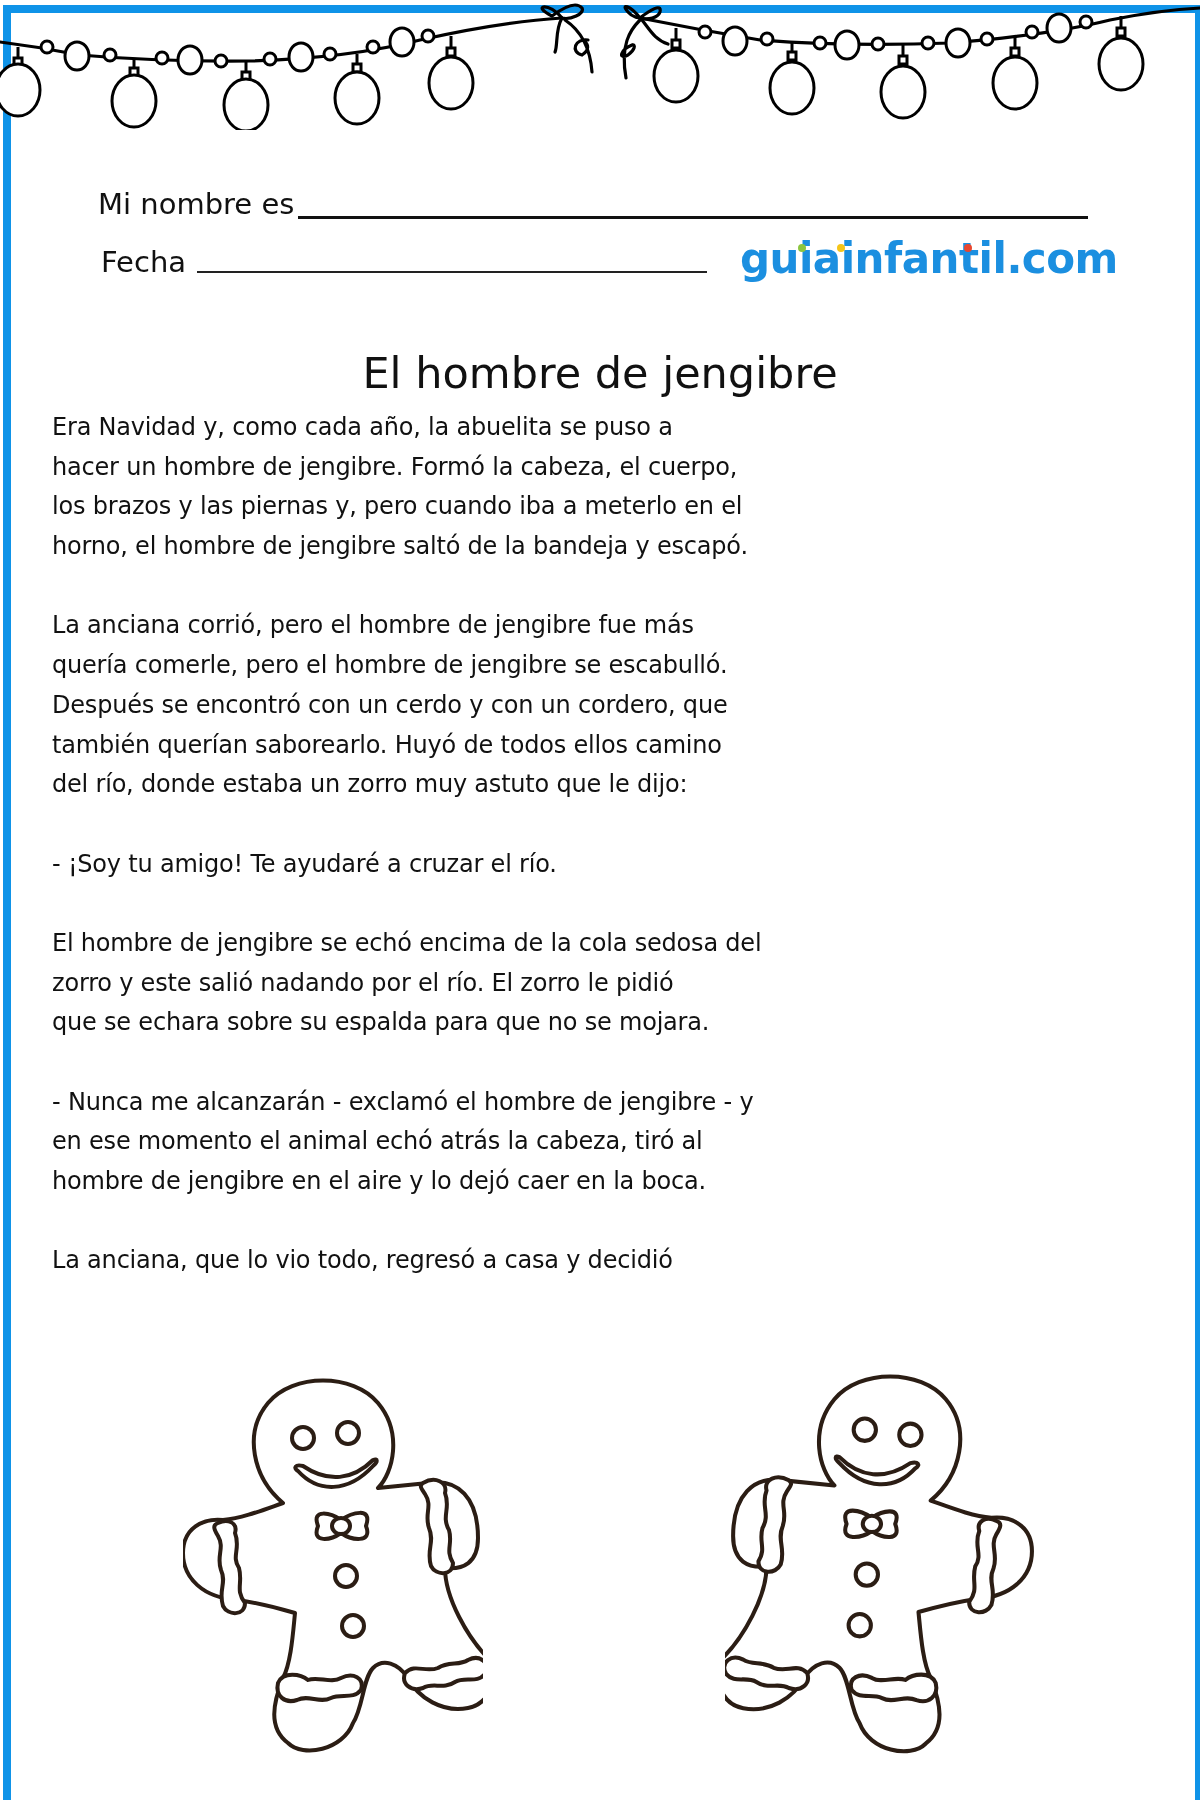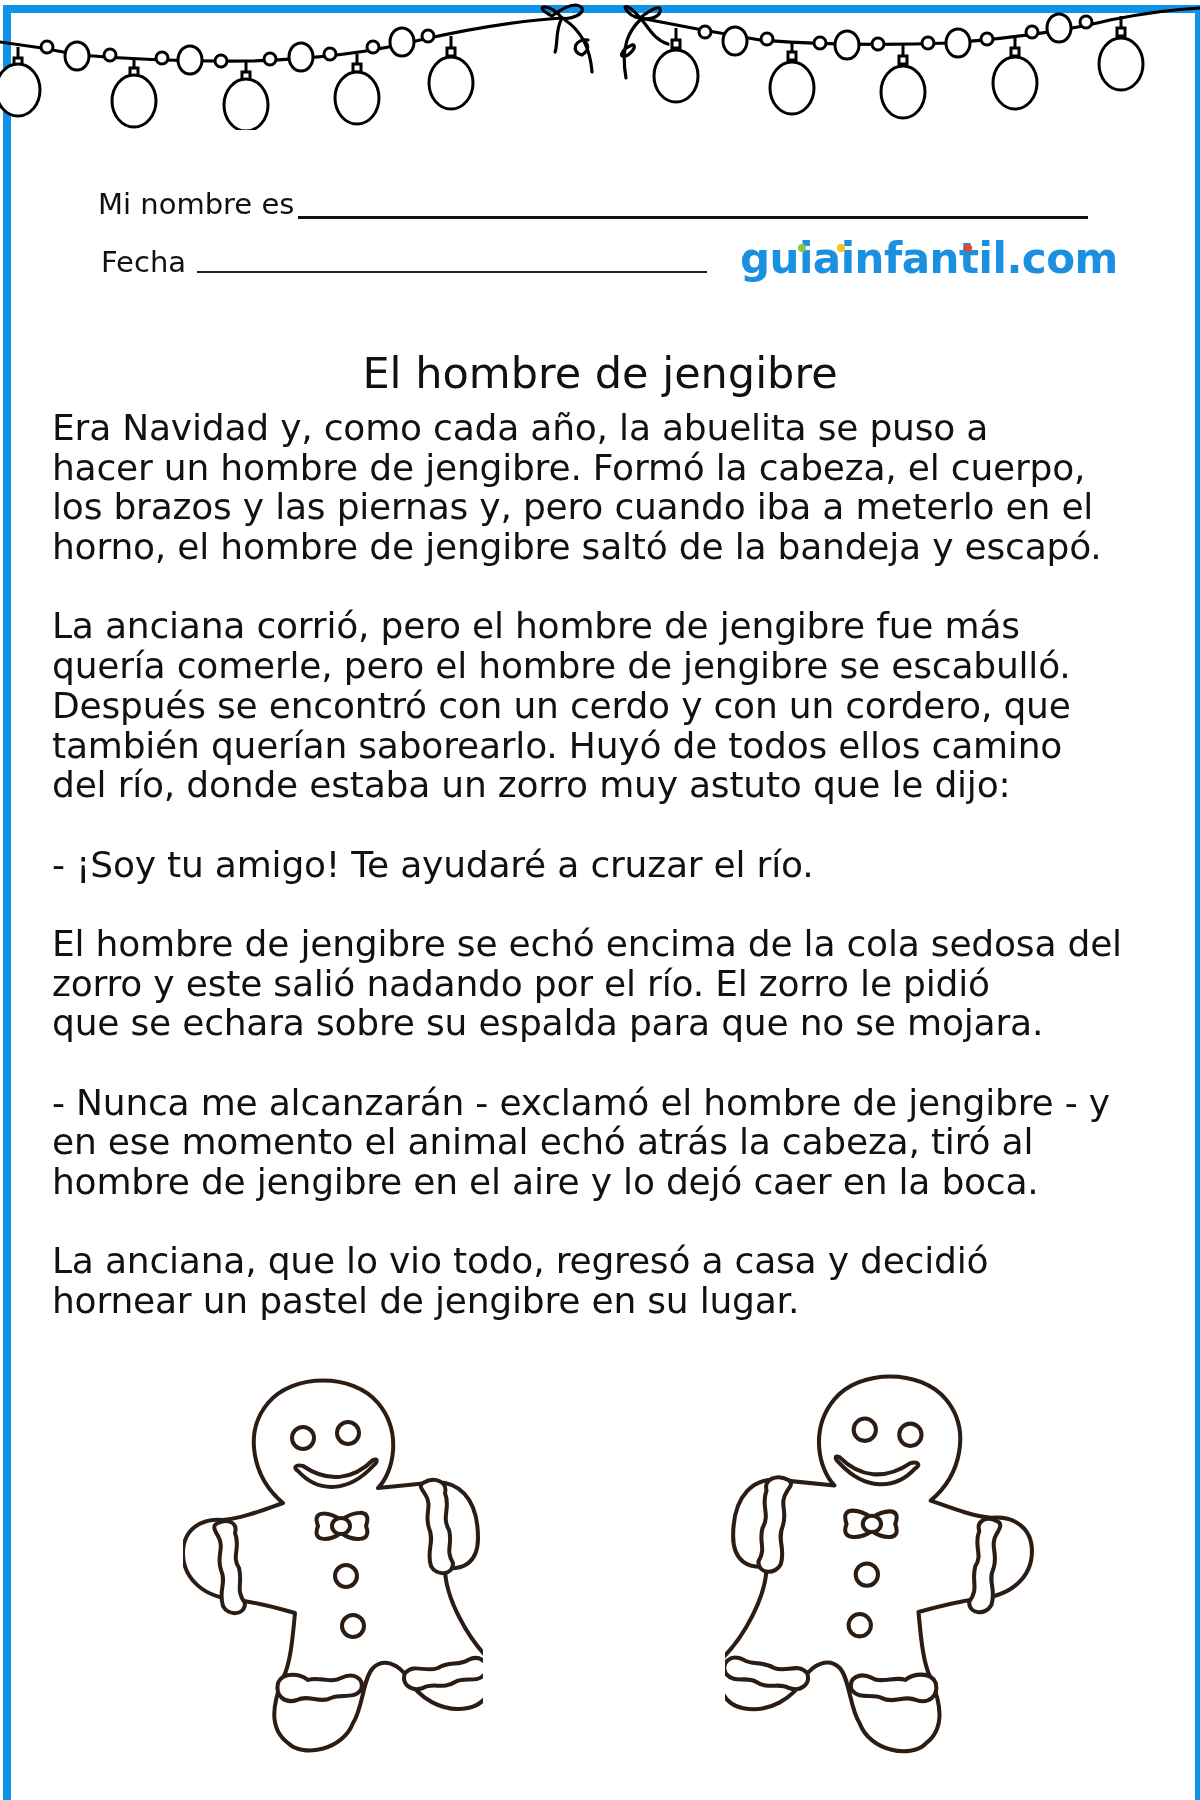--- a/index.html
+++ b/index.html
@@ -9,21 +9,21 @@
            border: 8px solid #0f93e8; border-bottom-width: 6px; box-sizing: content-box; }
   .garland { position: absolute; left: 0; top: 0; width: 1200px; height: 130px; }
   .label { position: absolute; font-size: 29px; color: #111; line-height: 1; white-space: nowrap; }
   .rule { position: absolute; height: 0; }
   .logo { position: absolute; left: 740px; top: 238px; font-size: 42px; font-weight: bold;
           color: #1b8fe0; letter-spacing: -0.5px; line-height: 1; white-space: nowrap; }
   .logo-dot { position: absolute; width: 8px; height: 8px; border-radius: 50%; }
   .title { position: absolute; left: 0; width: 1100px; top: 320px; text-align: center;
            font-size: 43px; line-height: 1; color: #111; white-space: nowrap; }
   .story { position: absolute; left: 52px; top: 408px; width: 1110px; }
-  .story .line { display: block; font-size: 36px; line-height: 39.7px; height: 39.7px;
+  .story .line { display: block; font-size: 24px; line-height: 39.7px; height: 39.7px;
                  white-space: nowrap; color: #111; letter-spacing: -0.2px; }
   .story .blank { display: block; height: 39.7px; }
   .ginger { position: absolute; }
 </style>
 </head>
 <body>
 
 <div class="frame"></div>
 
 <svg class="garland" viewBox="0 0 1200 130" xmlns="http://www.w3.org/2000/svg">
@@ -163,21 +163,20 @@
   </p>
   <span class="blank"></span>
   <p style="margin:0">
     <span class="line">- Nunca me alcanzarán - exclamó el hombre de jengibre - y</span>
     <span class="line">en ese momento el animal echó atrás la cabeza, tiró al</span>
     <span class="line">hombre de jengibre en el aire y lo dejó caer en la boca.</span>
   </p>
   <span class="blank"></span>
   <p style="margin:0">
     <span class="line">La anciana, que lo vio todo, regresó a casa y decidió</span>
-    <span class="line">hornear un pastel de jengibre en su lugar.</span>
   </p>
 </div>
 
 <svg class="ginger" style="left:183px; top:1378px;" width="300" height="385" viewBox="0 0 300 385" xmlns="http://www.w3.org/2000/svg">
   <g id="gb" fill="#fff" stroke="#2b1d14" stroke-width="4" stroke-linejoin="round" stroke-linecap="round">
 
     <path d="M100,125 C70,100 60,55 85,25 C110,-5 170,-5 195,25 C220,55 210,95 195,110
              L245,105 C275,100 295,120 295,160 C295,185 280,192 262,190
              C262,220 285,260 305,280 C315,295 310,325 285,330 C260,335 235,320 225,300
              C215,285 200,280 190,290 C180,300 180,330 170,345 C160,372 120,380 105,365

